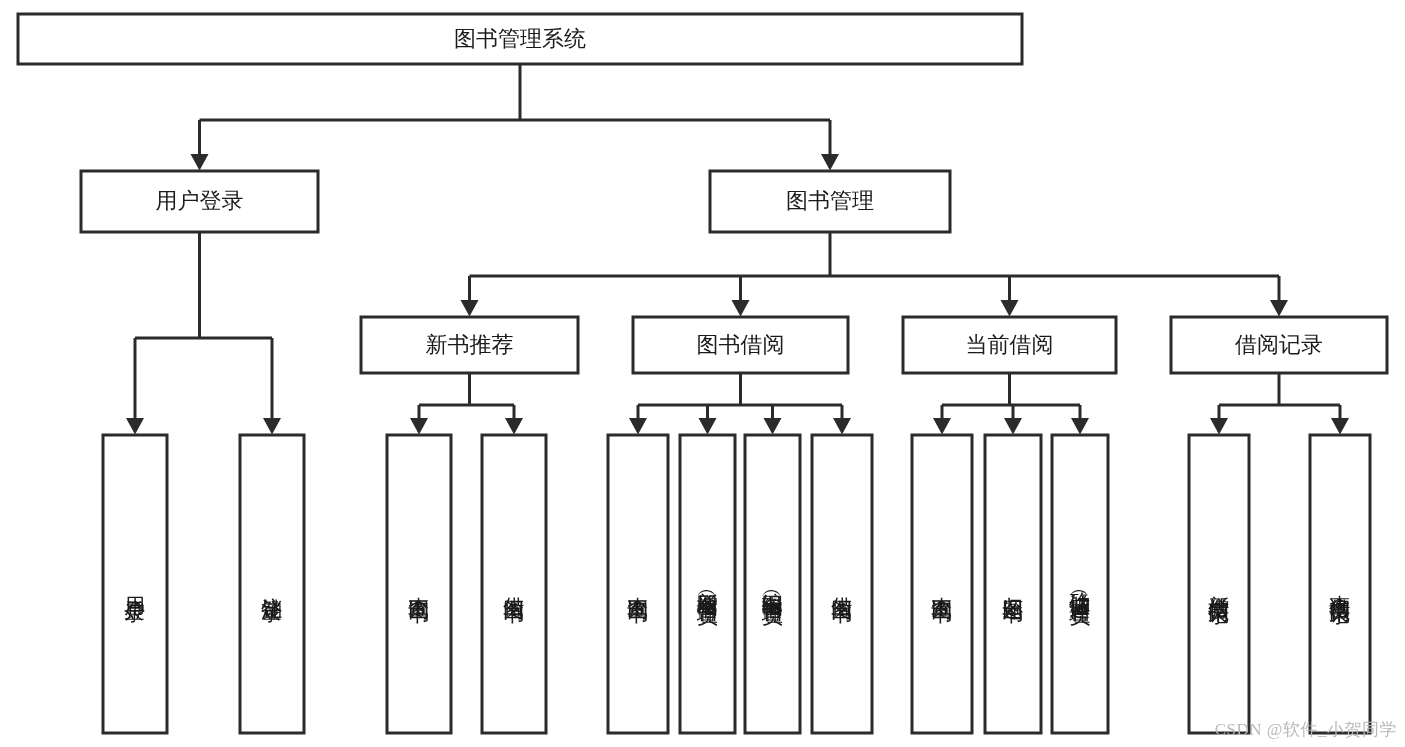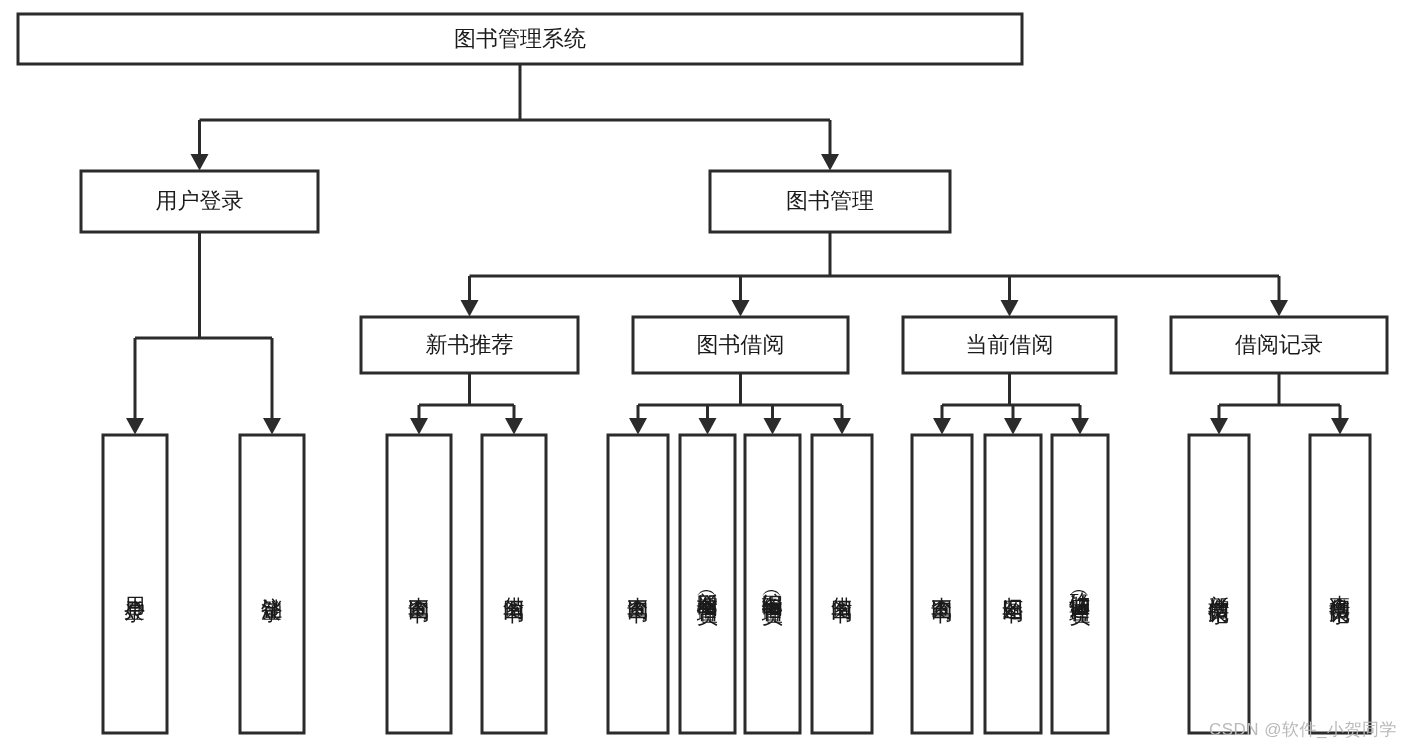--- a/index.html
+++ b/index.html
@@ -61,21 +61,21 @@
     align-items: center;
     justify-content: center;
     text-align: center;
     white-space: nowrap;
     pointer-events: none;
   }
   .watermark {
     position: absolute;
     right: 8px;
     bottom: 6px;
-    font-family: Liberation Sans, sans-serif;
+    font-family: Liberation Serif, serif;
     font-size: 17px;
     color: #b9b9b9;
     letter-spacing: 0.5px;
     white-space: nowrap;
   }
 </style>
 </head>
 <body>
 
 <div id="diagram-root">

